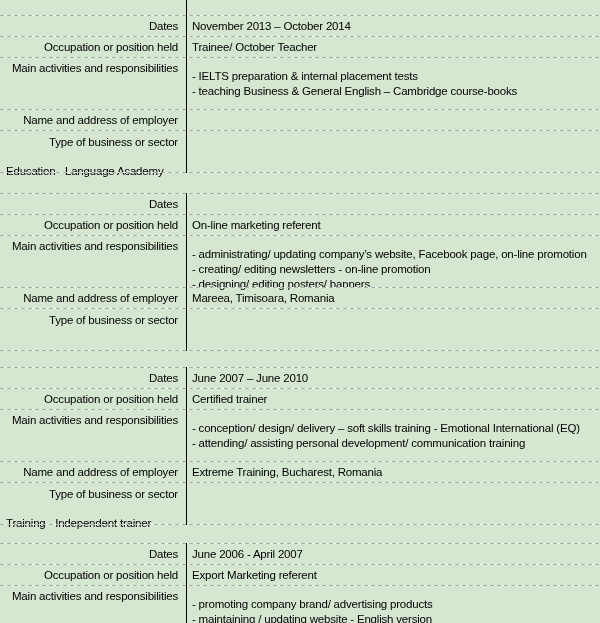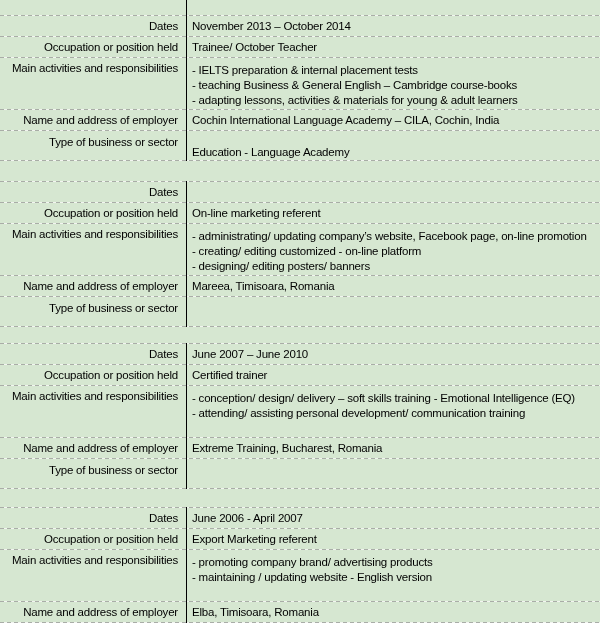--- a/index.html
+++ b/index.html
@@ -51,21 +51,21 @@
   .row::before {
     content: "";
     position: absolute;
     top: 0; left: 0; right: 0;
     height: 1px;
     background: repeating-linear-gradient(90deg, #a9ada7 0 4px, #f2f5f0 4px 7px);
     z-index: 1;
   }
   .row-s    { height: 21px; }
   .row-m    { height: 52px; }
-  .row-type { height: 31px; }
+  .row-type { height: 43px; flex-direction: column; }
   .cell { box-sizing: border-box; }
   .label {
     width: 186px;
     padding-right: 8px;
     text-align: right;
     display: flex;
     align-items: center;
     justify-content: flex-end;
     white-space: nowrap;
   }
@@ -80,21 +80,21 @@
   .row-m .label,
   .row-m .value,
   .row-type .label,
   .row-type .value {
     align-items: flex-start;
     padding-top: 3px;
   }
   .row-m .value {
     display: block;
     line-height: 15px;
-    padding-top: 6px;
+    padding-top: 12px;
   }
   .row-m .label { line-height: 15px; padding-top: 4px; }
   .row-type .label { padding-top: 5px; }
   .row-type .value { padding-top: 15px; }
   
   .gap-a { height: 20px; }
   .gap-b { height: 16px; }
   .gap-c { height: 18px; }
   
   .block:last-child .row:last-child { height: 22px; }
@@ -112,46 +112,44 @@
     </div>
     <div class="row row-s">
       <div class="cell label">Occupation or position held</div>
       <div class="cell value">Trainee/ October Teacher</div>
     </div>
     <div class="row row-m">
       <div class="cell label">Main activities and responsibilities</div>
       <div class="cell value">
             <div>- IELTS preparation &amp; internal placement tests</div>
             <div>- teaching Business &amp; General English – Cambridge course-books</div>
-            <div>- adapting lessons, activities &amp; materials for young &amp; adult learners</div>
-          </div>
-    </div>
-    <div class="row row-s">
-      <div class="cell label">Name and address of employer</div>
-      <div class="cell value">Cochin International Language Academy – CILA, Cochin, India</div>
+          </div>
+    </div>
+    <div class="row row-s">
+      <div class="cell label">Name and address of employer</div>
     </div>
     <div class="row row-type">
       <div class="cell label">Type of business or sector</div>
       <div class="cell value">Education - Language Academy</div>
     </div>
   </section>
 <div class="gap-a"></div>
   <section class="block">
     <div class="row row-s">
       <div class="cell label">Dates</div>
     </div>
     <div class="row row-s">
       <div class="cell label">Occupation or position held</div>
       <div class="cell value">On-line marketing referent</div>
     </div>
     <div class="row row-m">
       <div class="cell label">Main activities and responsibilities</div>
       <div class="cell value">
             <div>- administrating/ updating company’s website, Facebook page, on-line promotion</div>
-            <div>- creating/ editing customized - on-line platform</div>
+            <div>- creating/ editing newsletters - on-line promotion</div>
             <div>- designing/ editing posters/ banners</div>
           </div>
     </div>
     <div class="row row-s">
       <div class="cell label">Name and address of employer</div>
       <div class="cell value">Mareea, Timisoara, Romania</div>
     </div>
     <div class="row row-type">
       <div class="cell label">Type of business or sector</div>
     </div>
@@ -162,30 +160,31 @@
       <div class="cell label">Dates</div>
       <div class="cell value">June 2007 – June 2010</div>
     </div>
     <div class="row row-s">
       <div class="cell label">Occupation or position held</div>
       <div class="cell value">Certified trainer</div>
     </div>
     <div class="row row-m">
       <div class="cell label">Main activities and responsibilities</div>
       <div class="cell value">
-            <div>- conception/ design/ delivery – soft skills training - Emotional Intelligence (EQ)</div>
+            <div>- conception/ design/ delivery – soft skills training - Emotional International (EQ)</div>
             <div>- attending/ assisting personal development/ communication training</div>
           </div>
     </div>
     <div class="row row-s">
       <div class="cell label">Name and address of employer</div>
       <div class="cell value">Extreme Training, Bucharest, Romania</div>
     </div>
     <div class="row row-type">
       <div class="cell label">Type of business or sector</div>
+      <div class="cell value">Training - Independent trainer</div>
     </div>
   </section>
 <div class="gap-c"></div>
   <section class="block">
     <div class="row row-s">
       <div class="cell label">Dates</div>
       <div class="cell value">June 2006 - April 2007</div>
     </div>
     <div class="row row-s">
       <div class="cell label">Occupation or position held</div>

